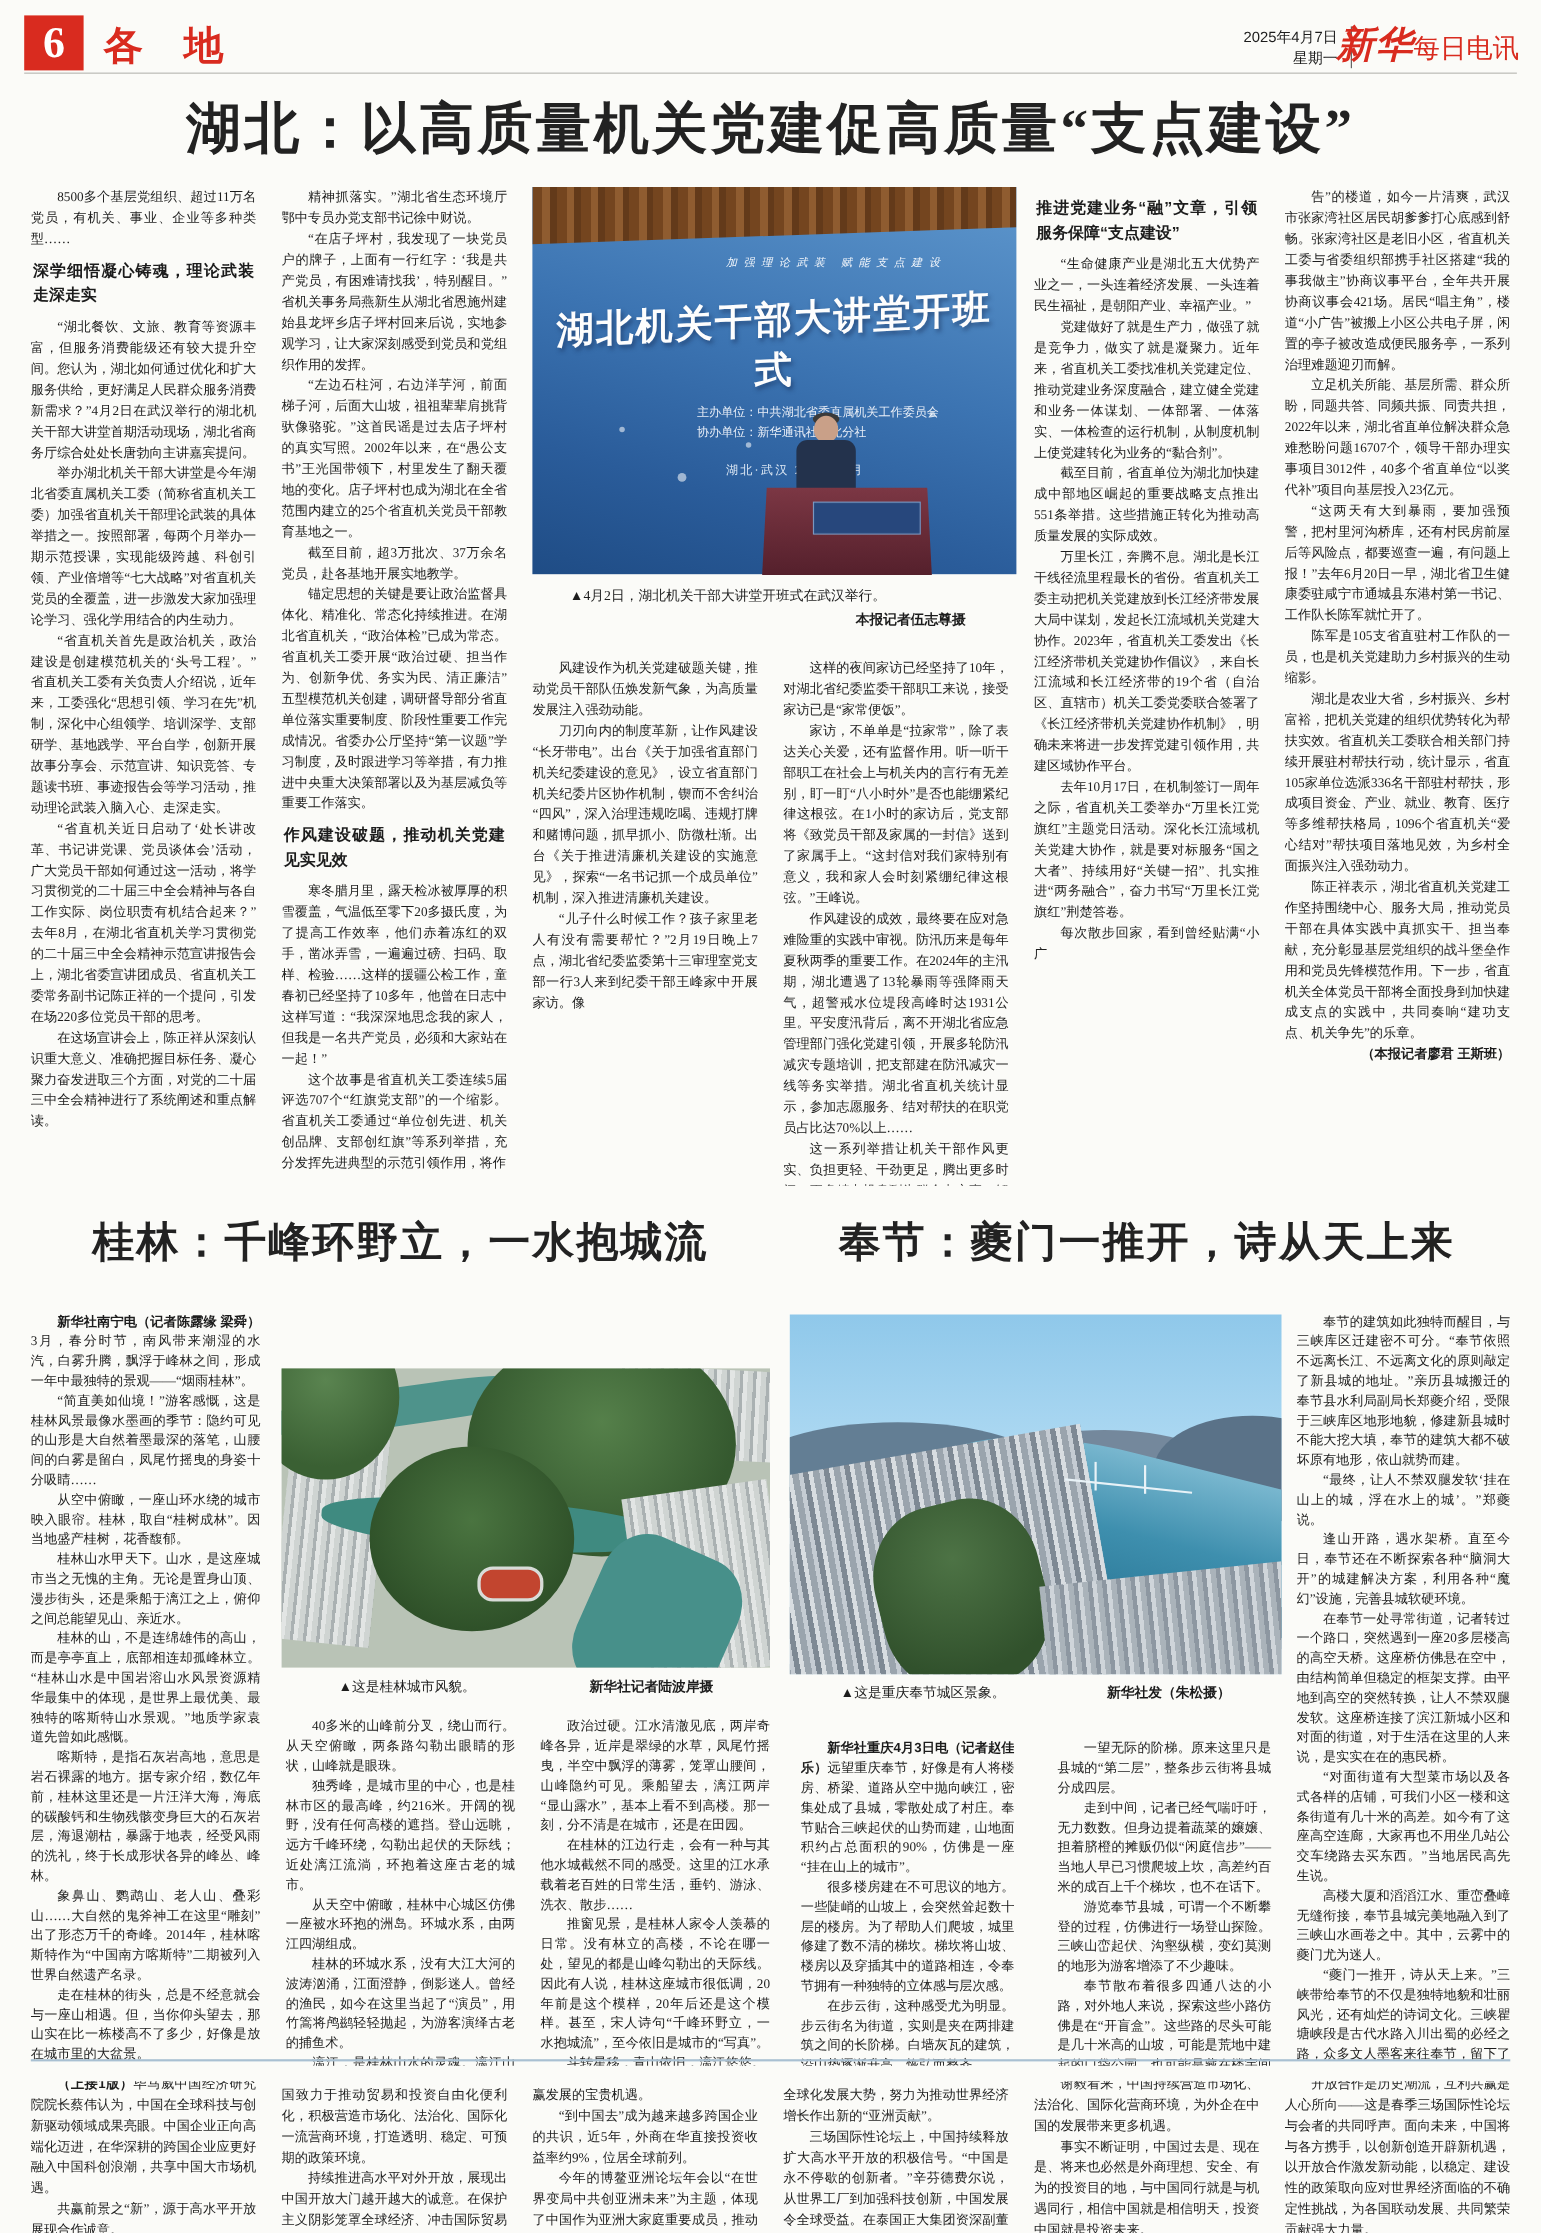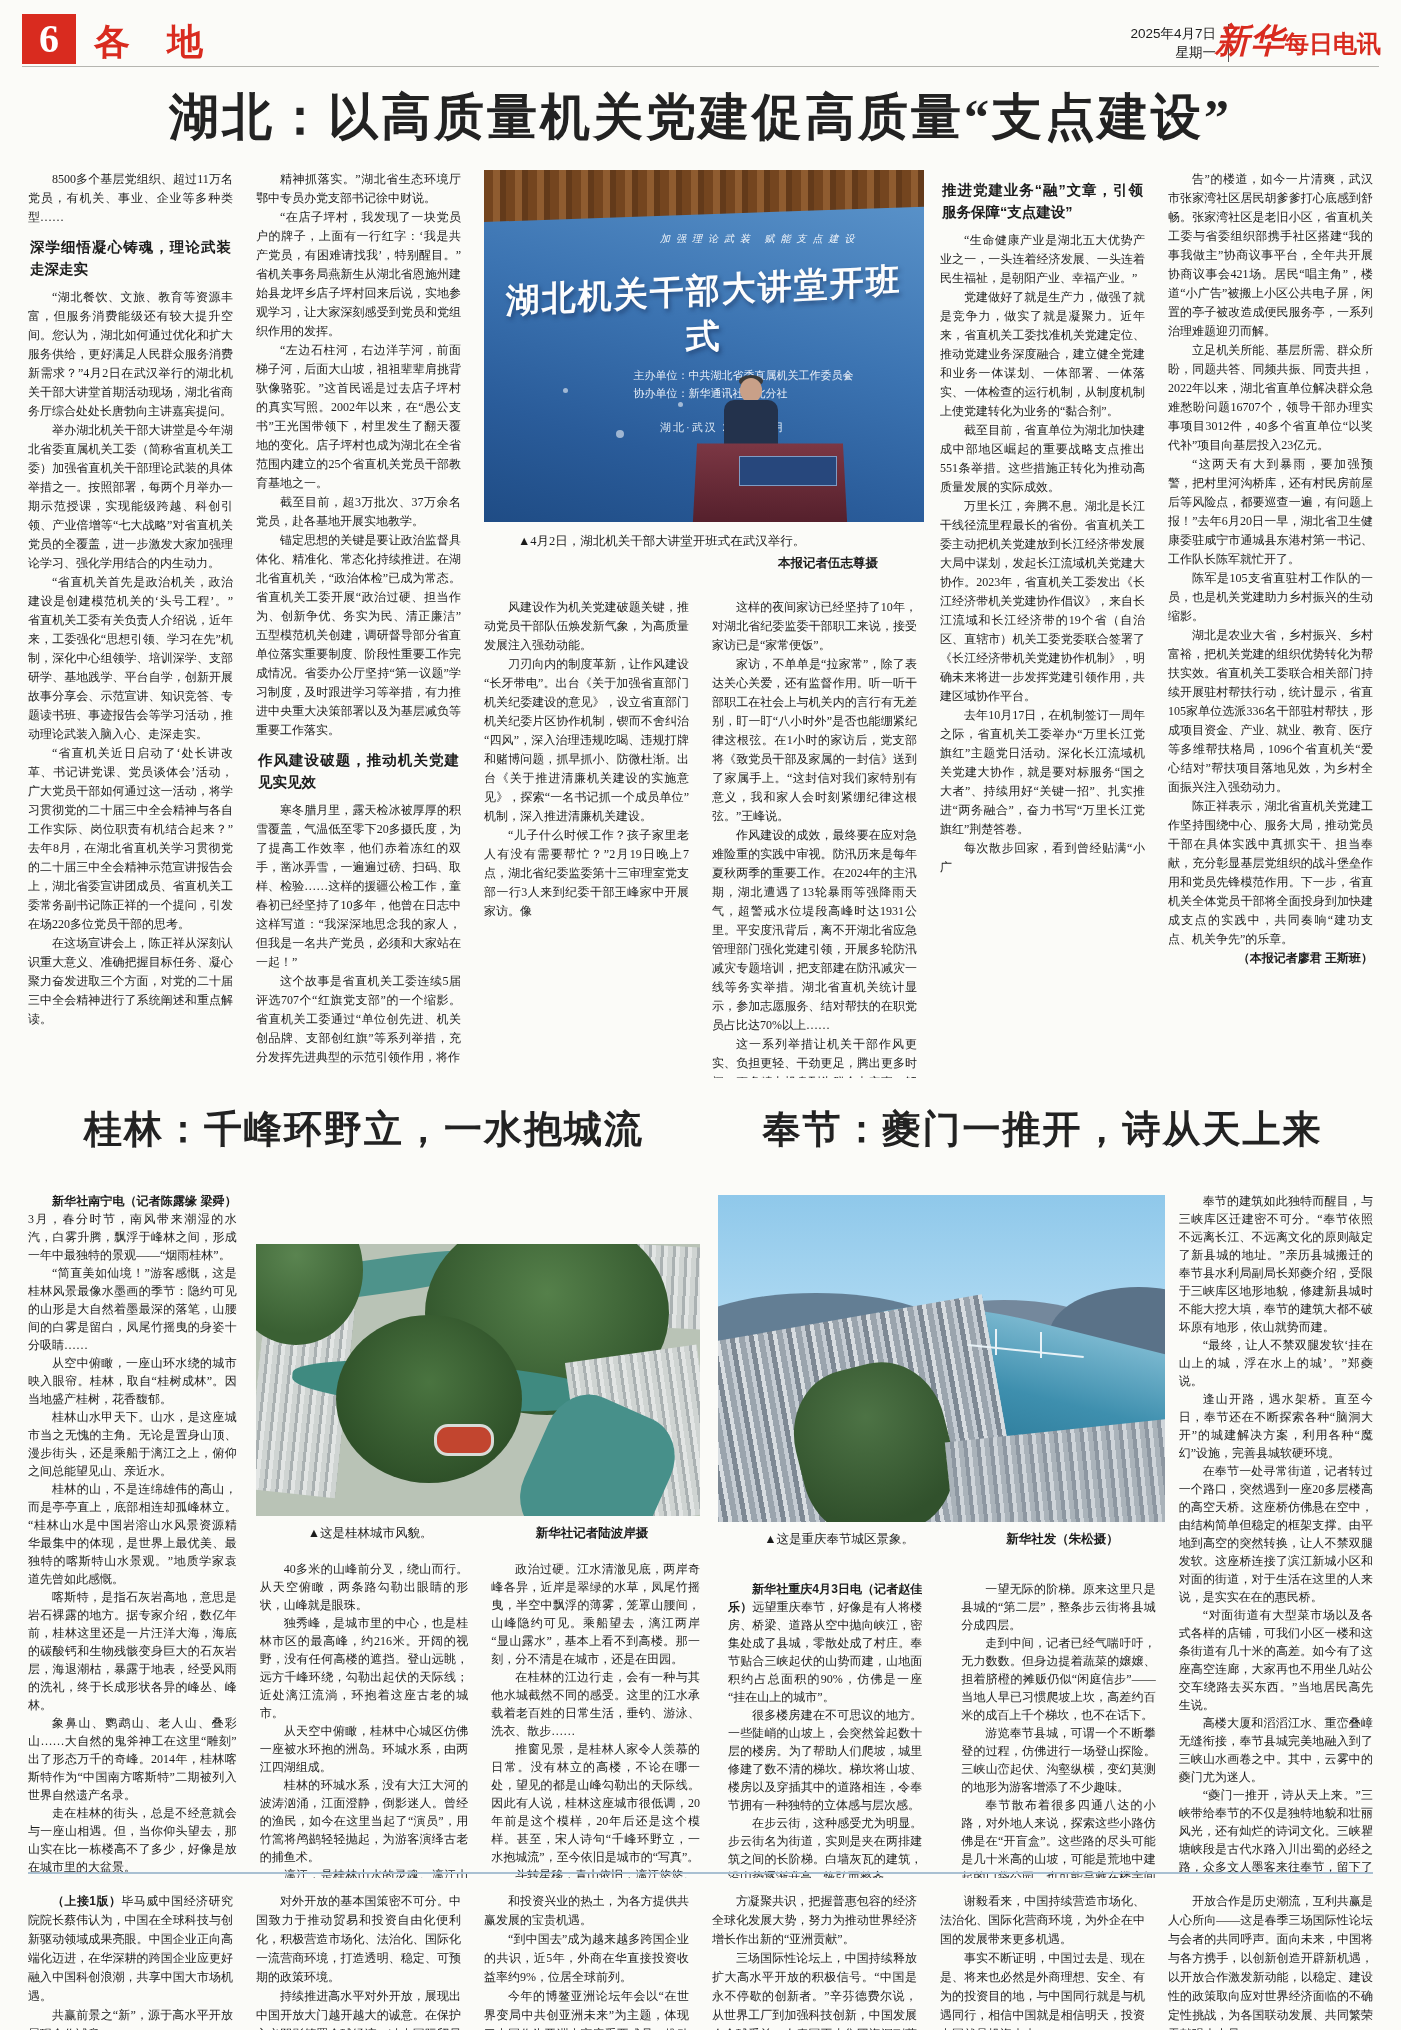--- a/index.html
+++ b/index.html
@@ -8,21 +8,21 @@
   
   #pageno{position:absolute;left:22px;top:14px;width:54px;height:50px;background:#d92b1f;
           color:#fff;font-size:40px;font-weight:bold;text-align:center;line-height:50px;}
   #section{position:absolute;left:94px;top:18px;color:#d92b1f;font-size:36px;font-weight:bold;
            letter-spacing:14px;font-family:"Liberation Serif",serif;}
   #hrule{position:absolute;left:22px;right:22px;top:66px;height:1px;background:#b5b5b0;}
   #dateblock{position:absolute;right:172px;top:24px;text-align:right;font-size:13.5px;line-height:19px;
              padding-right:12px;border-right:1px solid #555;font-family:"Liberation Sans",sans-serif;}
   #masthead{position:absolute;right:20px;top:18px;color:#d92b1f;white-space:nowrap;}
   #masthead .script{font-size:34px;font-weight:bold;font-style:italic;letter-spacing:1px;}
-  #masthead .rest{font-size:24px;font-weight:bold;}
+  #masthead .rest{font-size:24px;font-weight:normal;}
   
   #main-headline{position:absolute;left:0;top:84px;width:100%;text-align:center;
      font-size:50px;font-weight:900;letter-spacing:3px;color:#222;}
   .feature-headline{position:absolute;top:1104px;font-size:38px;font-weight:900;letter-spacing:2px;
      text-align:center;color:#222;}
   
   .cols{display:flex;gap:23px;}
   .col{flex:1 1 0;overflow:hidden;font-size:12px;line-height:19px;text-align:justify;}
   .col-f{font-size:12px;line-height:18px;}
   .para{margin:0;text-indent:2em;}
@@ -284,21 +284,21 @@
     </div>
     <div class="photo-caption" id="fj-caption">
       <span>▲这是重庆奉节城区景象。</span>
       <span class="credit">新华社发（朱松摄）</span>
     </div>
   </div>
 
   <div id="divider"></div>
 
   <div id="bottom-area">
-    <div class="cols" style="height:100%;">
+    <div class="cols" style="height:100%;align-items:center;">
       <div class="col">
           <p class="para"><b>（上接1版）</b>毕马威中国经济研究院院长蔡伟认为，中国在全球科技与创新驱动领域成果亮眼。中国企业正向高端化迈进，在华深耕的跨国企业应更好融入中国科创浪潮，共享中国大市场机遇。</p>
           <p class="para">共赢前景之“新”，源于高水平开放展现合作诚意。</p>
         </div>
       <div class="col">
           <p class="para">对外开放的基本国策密不可分。中国致力于推动贸易和投资自由化便利化，积极营造市场化、法治化、国际化一流营商环境，打造透明、稳定、可预期的政策环境。</p>
           <p class="para">持续推进高水平对外开放，展现出中国开放大门越开越大的诚意。在保护主义阴影笼罩全球经济、冲击国际贸易秩序的背景下，中国成为确定性的绿洲</p>
         </div>
       <div class="col">
           <p class="para">和投资兴业的热土，为各方提供共赢发展的宝贵机遇。</p>

